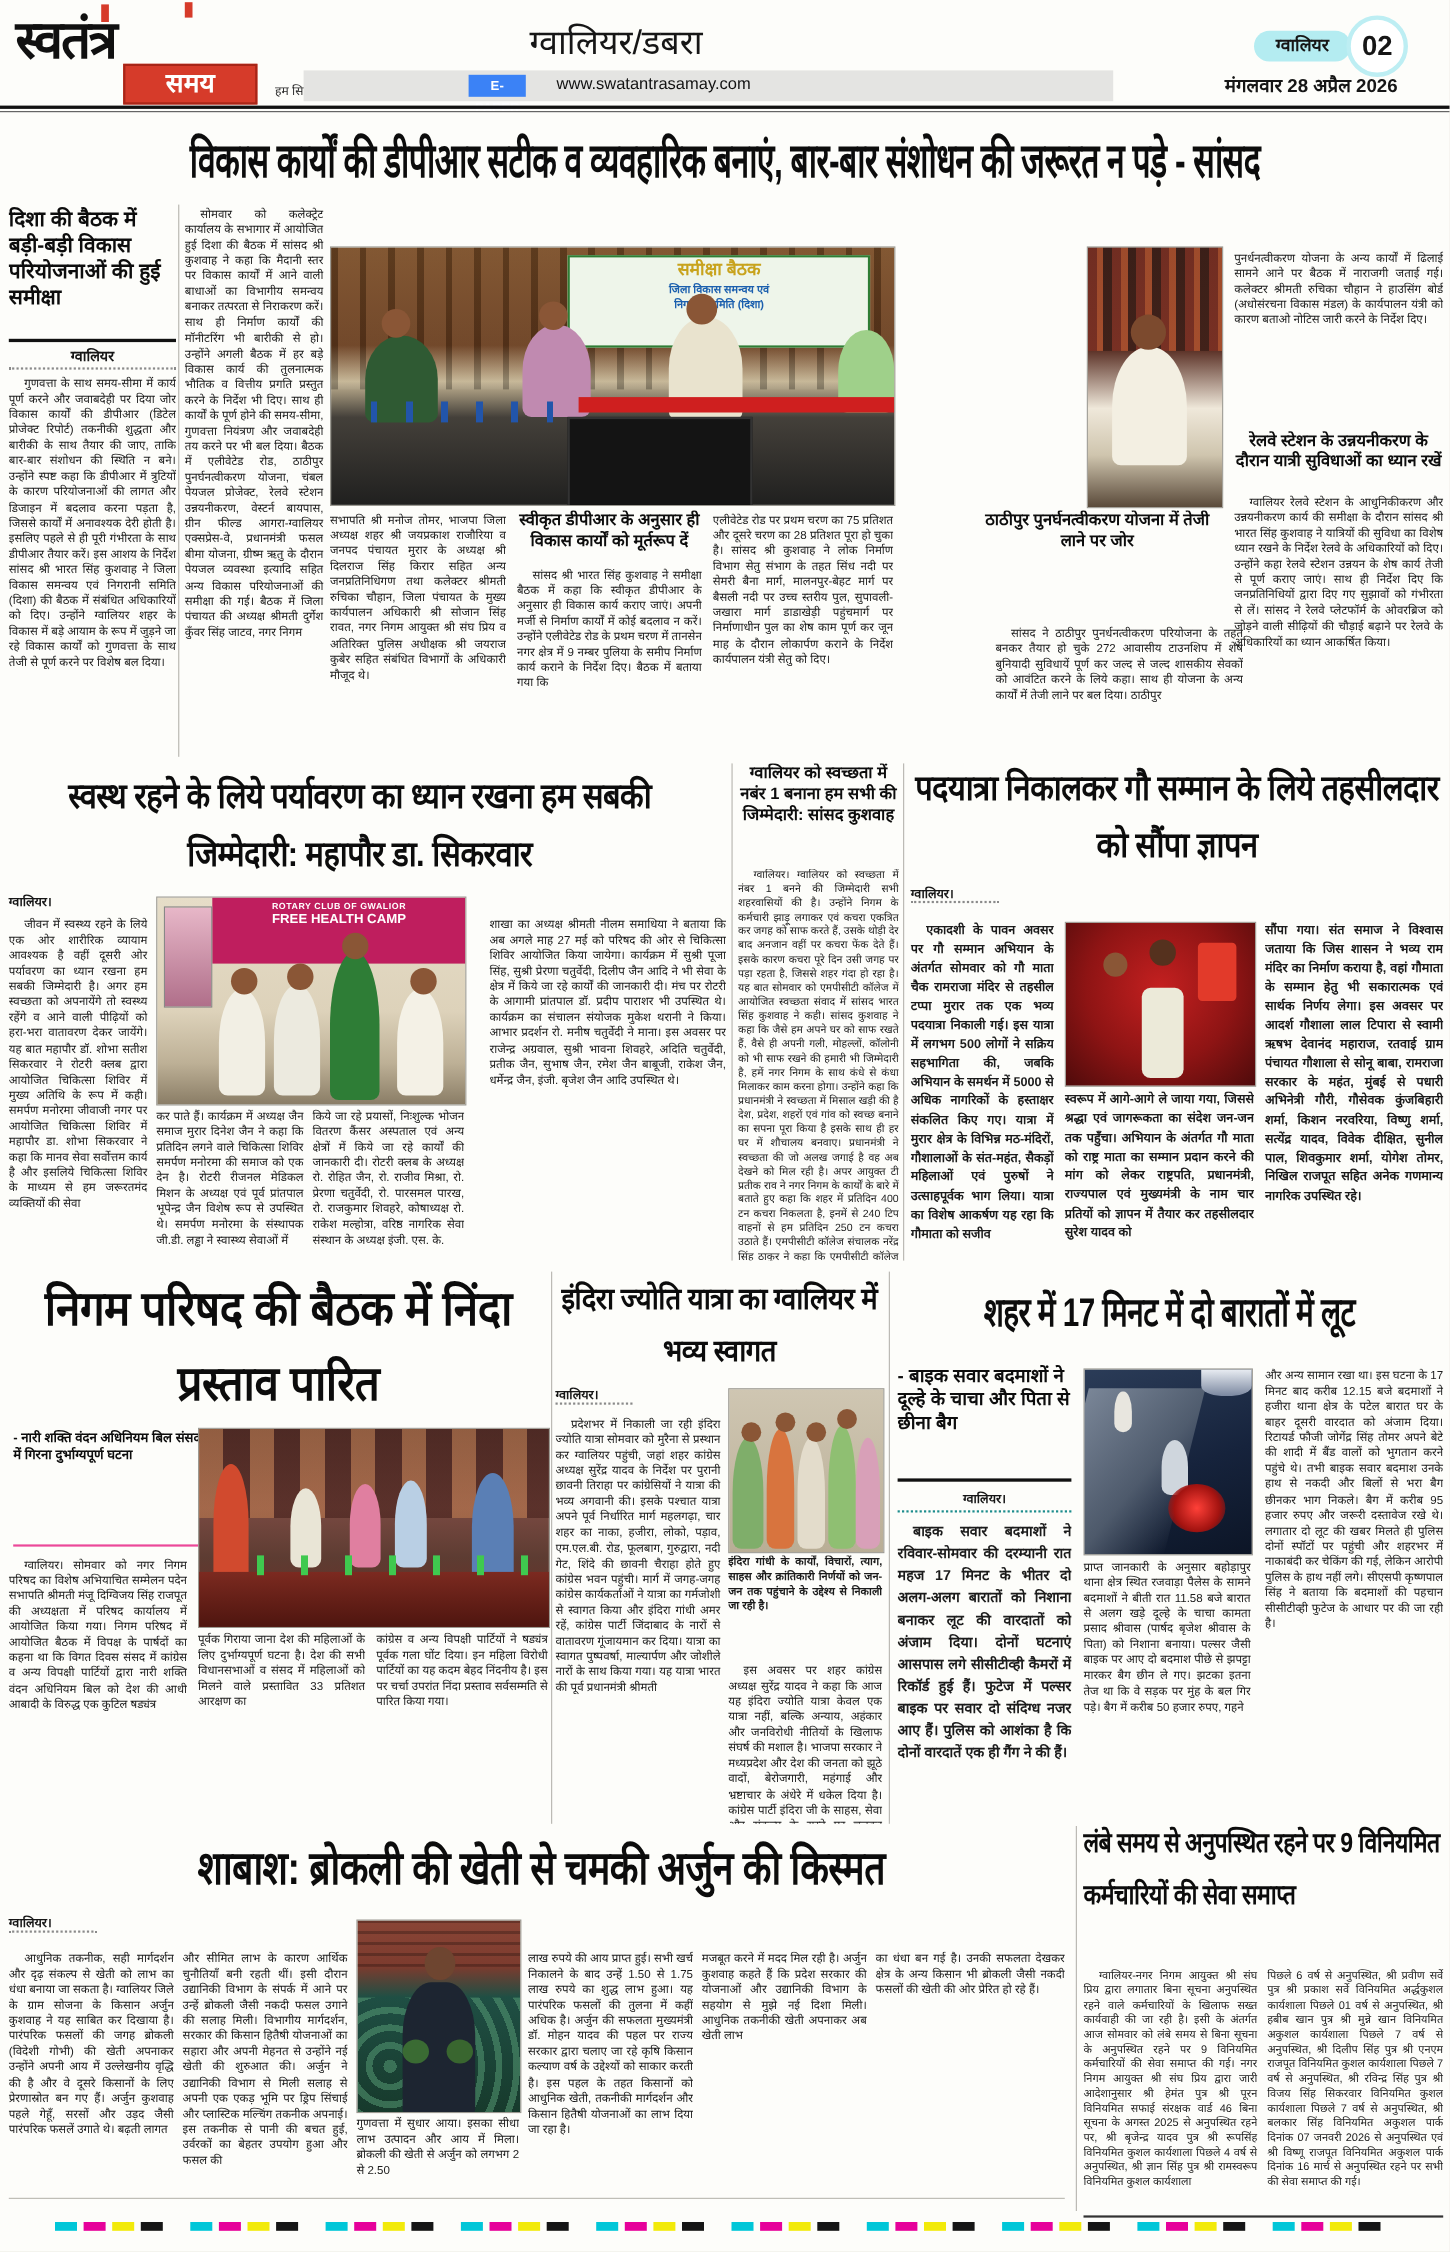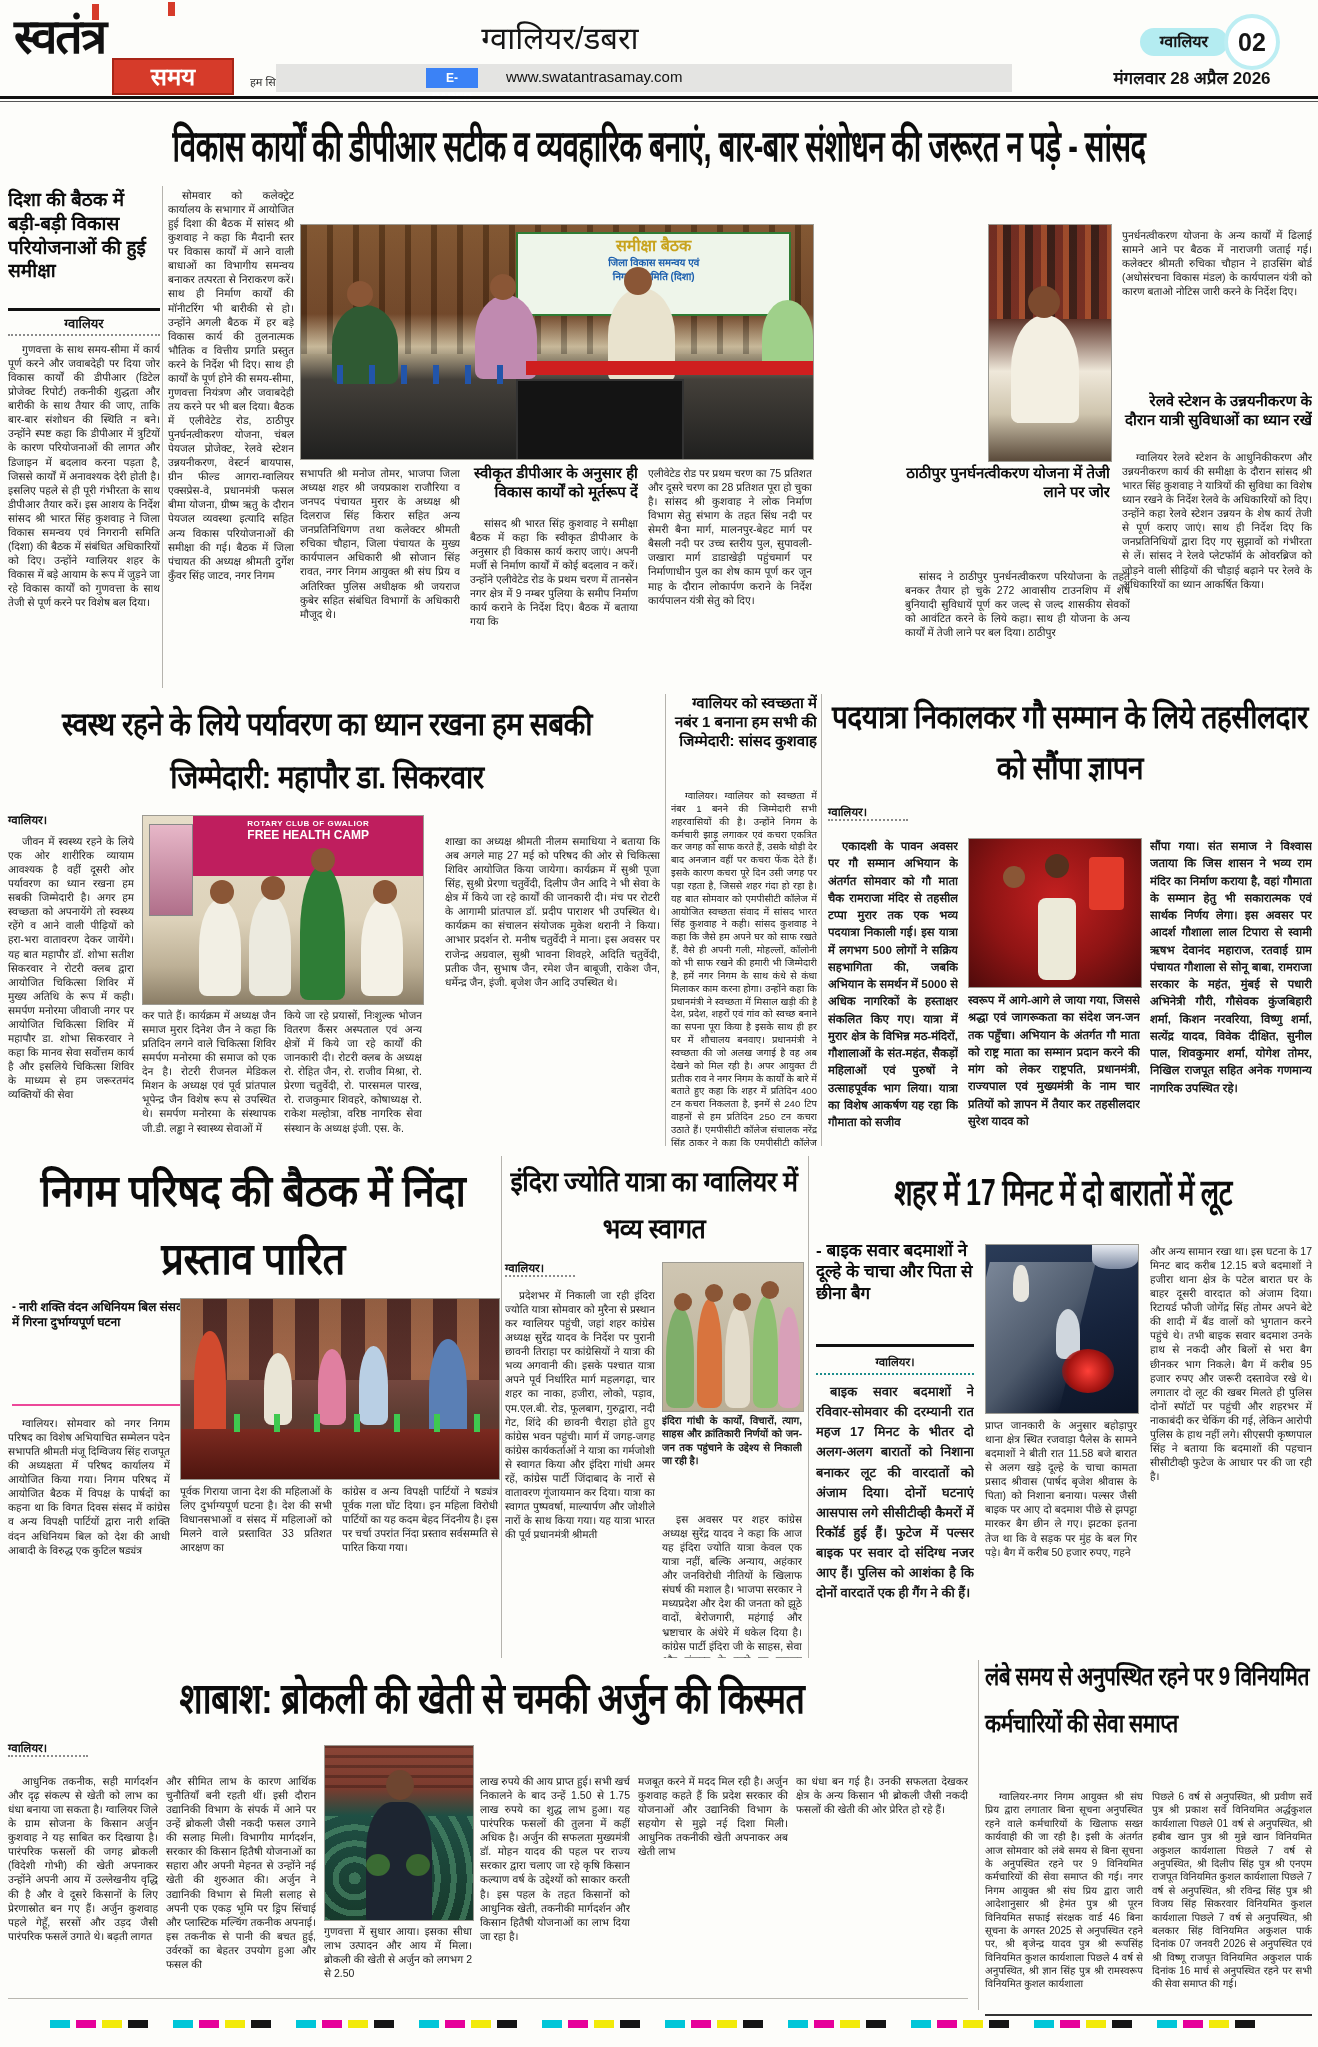--- a/index.html
+++ b/index.html
@@ -2,21 +2,21 @@
 <html><head>
 <meta charset="utf-8">
 <style>
   html,body{margin:0;padding:0;background:#e9e7e0;}
   #page{position:relative;width:1318px;height:2047px;margin:0 auto;background:#fdfdfa;overflow:hidden;
         font-family:"Liberation Sans","DejaVu Sans",sans-serif;color:#161616;}
   .abs{position:absolute;}
   .col{position:absolute;font-size:10.5px;line-height:1.34;text-align:justify;overflow:hidden;color:#1b1b1b;text-indent:14px;}
   .col.noind{text-indent:0;}
   .headline{position:absolute;font-weight:bold;color:#0c0c0c;letter-spacing:-0.5px;}
-  .subhead{position:absolute;font-weight:bold;color:#0d0d0d;text-align:right;line-height:1.25;overflow:hidden;}
+  .subhead{position:absolute;font-weight:bold;color:#0d0d0d;text-align:center;line-height:1.25;overflow:hidden;}
   .dateline{position:absolute;font-weight:bold;font-size:11.5px;}
   .dotted{border-bottom:2px dotted #8a8a8a;}
   .vrule{position:absolute;width:1px;background:#b5b3ad;}
   .photo{position:absolute;overflow:hidden;border:1px solid #9c9a92;}
   .blob{position:absolute;border-radius:50% 50% 8px 8px;}
   .head{position:absolute;border-radius:50%;background:#8a5636;}
   
   .logo-top{position:absolute;left:14px;top:2px;font-size:48px;font-weight:bold;color:#101010;letter-spacing:-2px;}
   .logo-accent{position:absolute;background:#d63b2a;}
   .logo-bottom{position:absolute;left:112px;top:58px;width:118px;height:33px;background:#d63b2a;border:2px solid #a82517;

